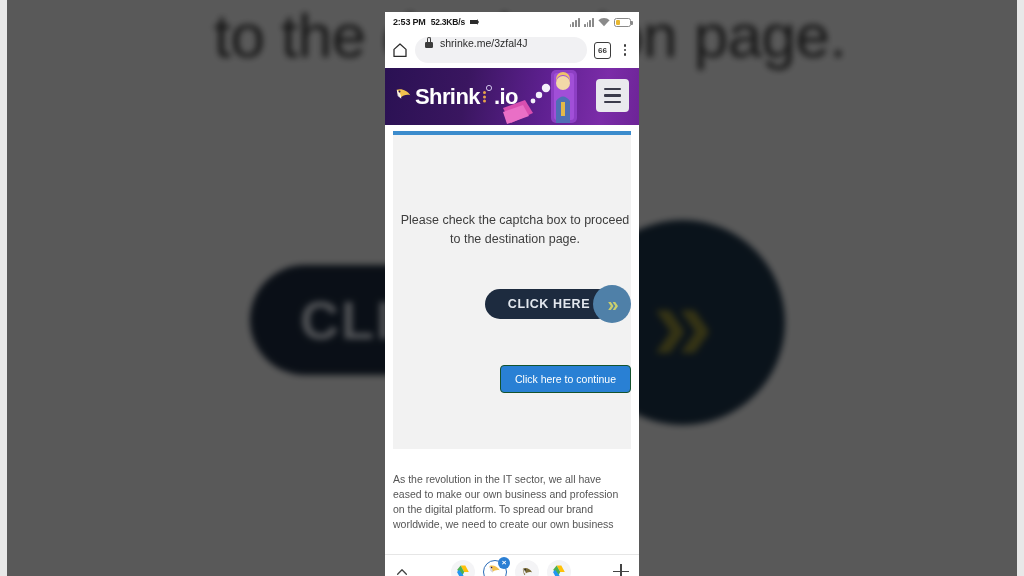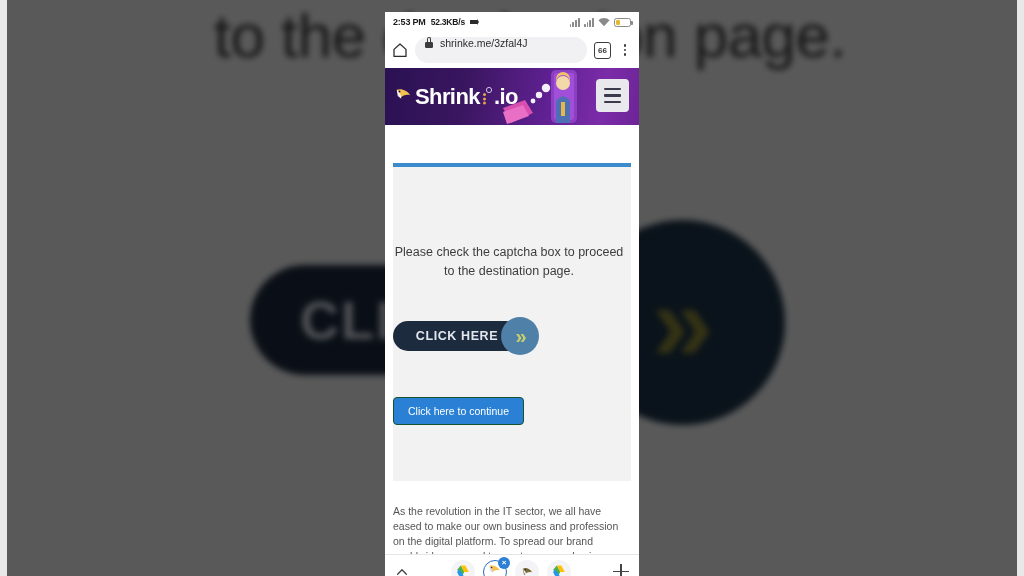--- a/index.html
+++ b/index.html
@@ -91,37 +91,37 @@
 
   
   .site-header {
     height: 57px; position: relative; overflow: hidden;
     background: linear-gradient(100deg, #2a1153 0%, #3a1660 32%, #5e2090 62%, #7b2ca8 85%, #6d2497 100%);
     display: flex; align-items: center; padding: 0 10px;
   }
   .logo { display: flex; align-items: center; gap: 2px; z-index: 3; }
   .logo-bird { width: 18px; height: 20px; flex: 0 0 18px; }
   .logo-text { font-size: 22px; font-weight: bold; color: #fff; letter-spacing: -0.6px;
-    display: flex; align-items: center; font-family: "Liberation Sans", sans-serif; }
+    display: flex; align-items: flex-start; font-family: "Liberation Sans", sans-serif; }
   .logo-dots { position: relative; width: 14px; height: 22px; display:inline-block; }
   .illus { position: absolute; right: 52px; top: 0; width: 84px; height: 57px; }
   .hamburger {
     position: absolute; right: 10px; top: 11px;
     width: 33px; height: 33px; background: #e9e9ed; border-radius: 4px;
     display: flex; flex-direction: column; align-items: center; justify-content: center; gap: 4px;
     z-index: 4;
   }
   .hamburger i { width: 17px; height: 2.6px; background: #3a3a4a; display: block; border-radius: 1px;}
 
   
   .card-wrap { padding: 6px 8px 0 8px; background: #fff; }
   .card {
     background: #f2f2f2; border-top: 4px solid #3c8ccd;
     height: 318px; position: relative;
-    display: flex; flex-direction: column; align-items: flex-start; margin-top: 32px;
+    display: flex; flex-direction: column; align-items: flex-end;
   }
   .card-msg {
     width: 232px; margin-top: 76px;
     text-align: center; font-size: 12.5px; line-height: 19px; color: #3d3d3d;
   }
   .cta-pill {
     margin-top: 40px; position: relative; width: 146px; height: 30px;
   }
   .cta-body {
     position: absolute; left: 0; top: 0; width: 128px; height: 30px;

